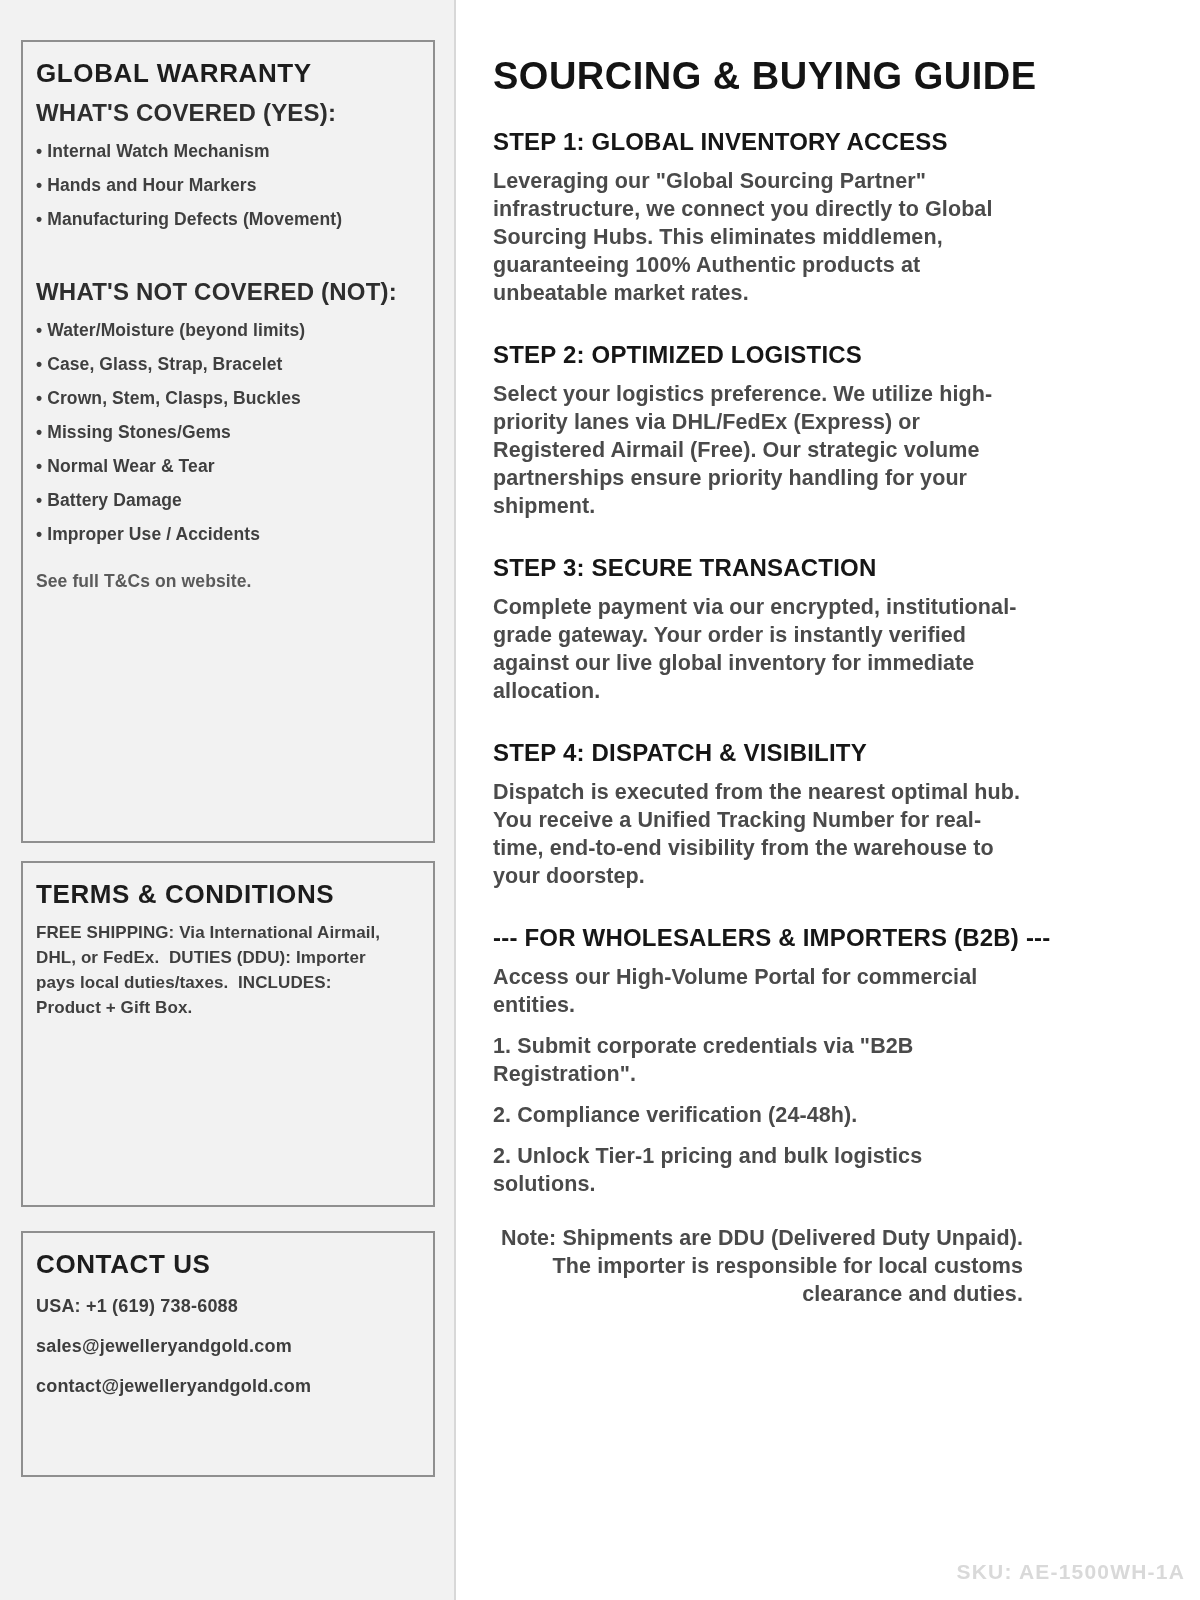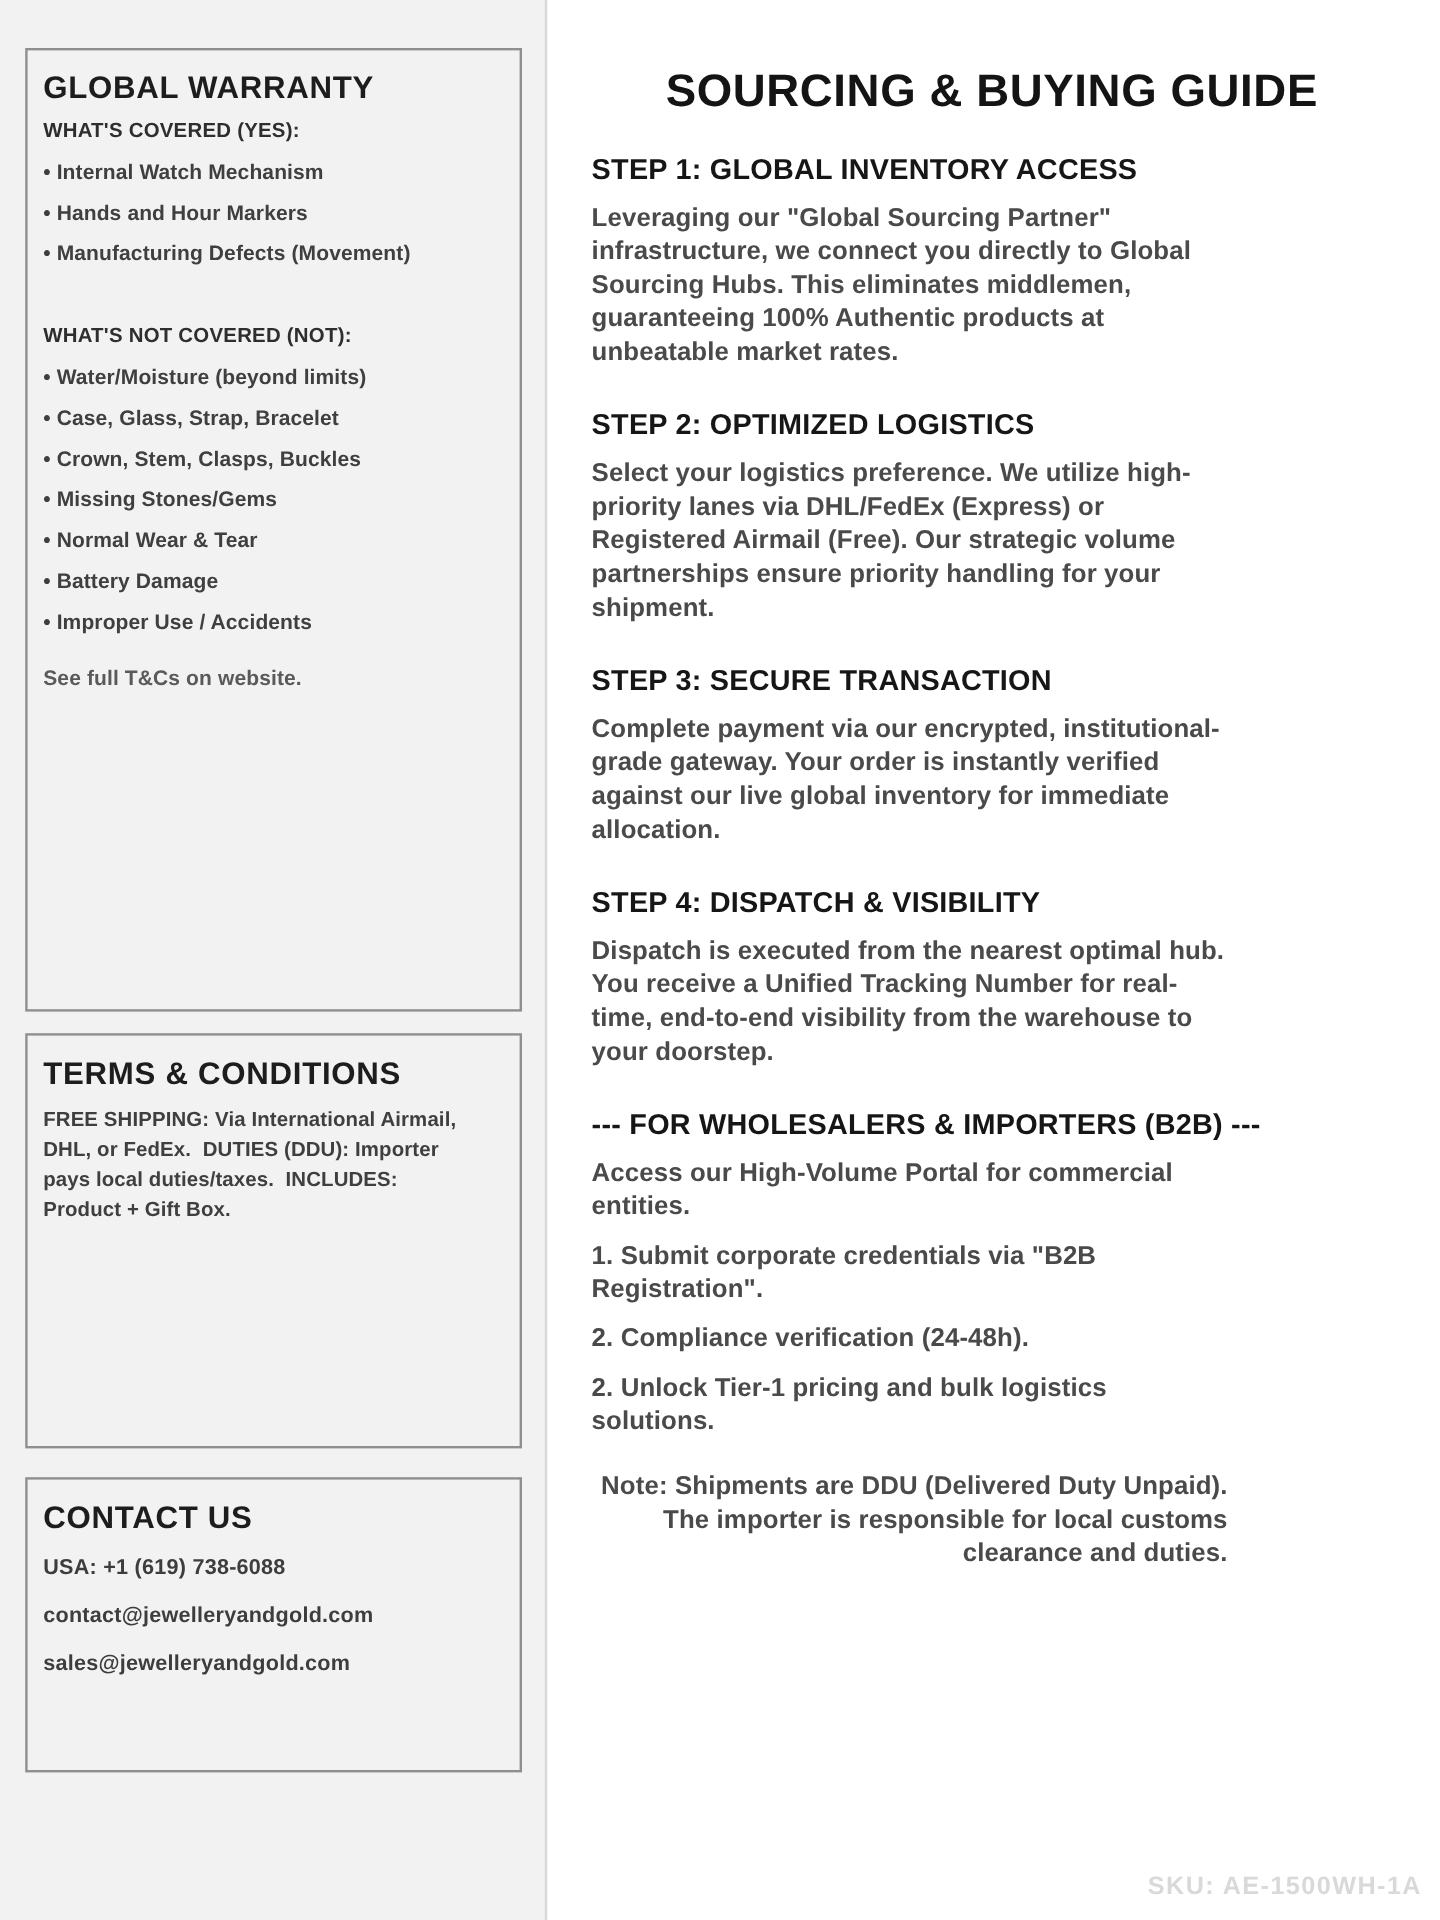--- a/index.html
+++ b/index.html
@@ -27,21 +27,21 @@
   }
   .box-warranty { height:803px; }
   .box-terms    { height:346px; margin-top:18px; }
   .box-contact  { height:246px; margin-top:24px; }
 
   .side-title {
     font-size:26px; font-weight:bold; color:#1d1d1d;
     letter-spacing:0.6px; margin-bottom:10px;
   }
   .side-subhead {
-    font-size:17px; color:#2e2e2e; letter-spacing:0.2px;
+    font-size:24px; color:#2e2e2e; letter-spacing:0.2px;
     margin-bottom:14px;
   }
   .side-subhead.second { margin-top:48px; }
   .side-list { list-style:none; }
   .side-list li {
     font-size:17.5px; color:#3f3f3f; line-height:21px;
     margin-bottom:13px; letter-spacing:0.1px;
   }
   .side-list li::before { content:"• "; color:#3f3f3f; }
   .side-footnote {
@@ -57,21 +57,21 @@
   }
   .box-contact .side-title { margin-bottom:16px; }
 
   
   .main {
     flex:1; position:relative;
     padding:55px 40px 0 37px;
   }
   .main-title {
     font-size:38px; font-weight:bold; color:#141414;
-    text-align:center; letter-spacing:0.5px;
+    letter-spacing:0.5px;
     margin-bottom:30px;
   }
   .section h2 {
     font-size:24px; font-weight:bold; color:#161616;
     margin:34px 0 11px 0; letter-spacing:0.2px;
   }
   .section p {
     font-size:21.5px; color:#4a4a4a; line-height:28px;
     max-width:530px; margin-bottom:13px; letter-spacing:0.1px;
   }
@@ -108,22 +108,22 @@
   </div>
 
   <div class="side-box box-terms">
     <div class="side-title">TERMS &amp; CONDITIONS</div>
     <div class="terms-body">FREE SHIPPING: Via International Airmail, DHL, or FedEx.  DUTIES (DDU): Importer pays local duties/taxes.  INCLUDES: Product + Gift Box.</div>
   </div>
 
   <div class="side-box box-contact">
     <div class="side-title">CONTACT US</div>
     <div class="contact-line">USA: +1 (619) 738-6088</div>
+    <div class="contact-line">sales@jewelleryandgold.com</div>
     <div class="contact-line">contact@jewelleryandgold.com</div>
-    <div class="contact-line">sales@jewelleryandgold.com</div>
   </div>
 
 </aside>
 
 <main class="main">
   <h1 class="main-title">SOURCING &amp; BUYING GUIDE</h1>
 
   <div class="section">
     <h2 style="margin-top:0;">STEP 1: GLOBAL INVENTORY ACCESS</h2>
     <p>Leveraging our "Global Sourcing Partner" infrastructure, we connect you directly to Global Sourcing Hubs. This eliminates middlemen, guaranteeing 100% Authentic products at unbeatable market rates.</p>

